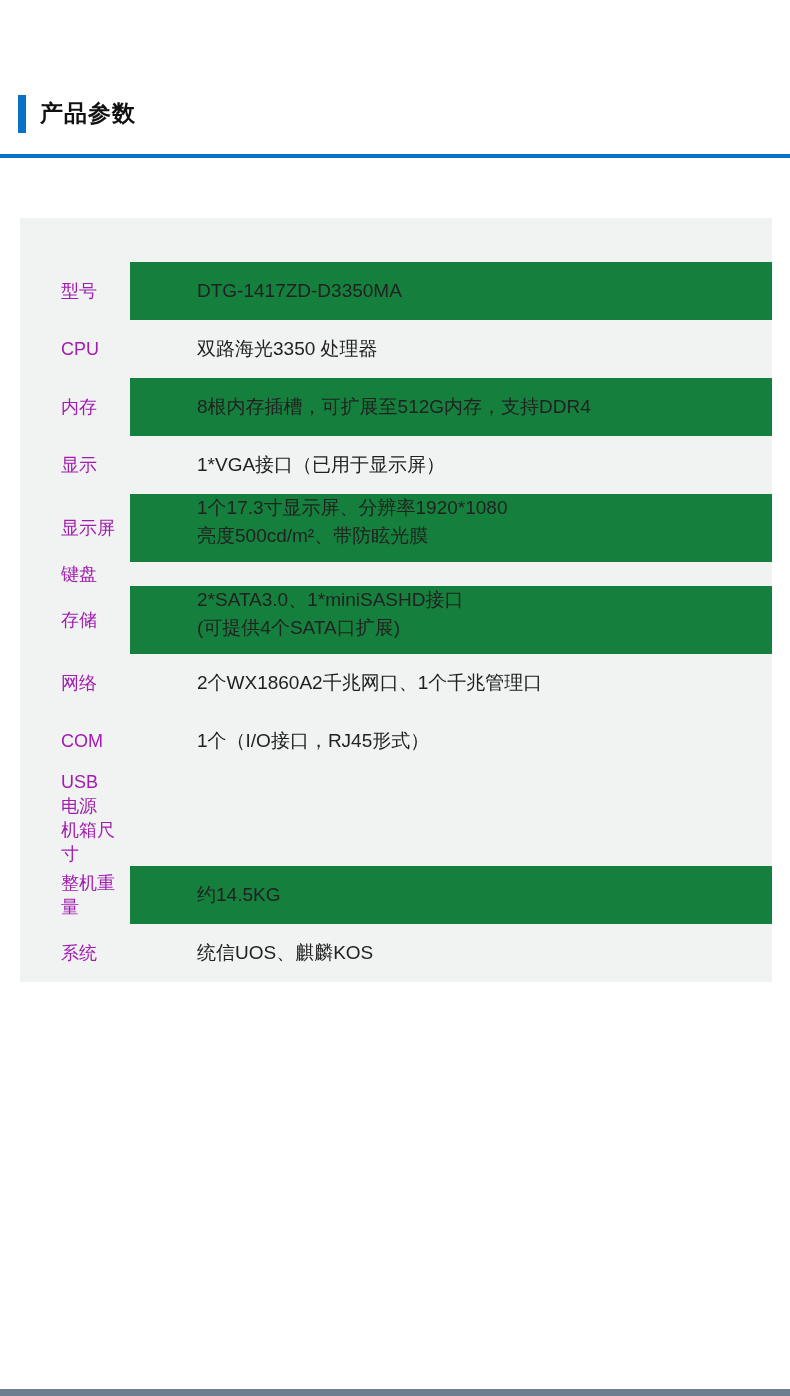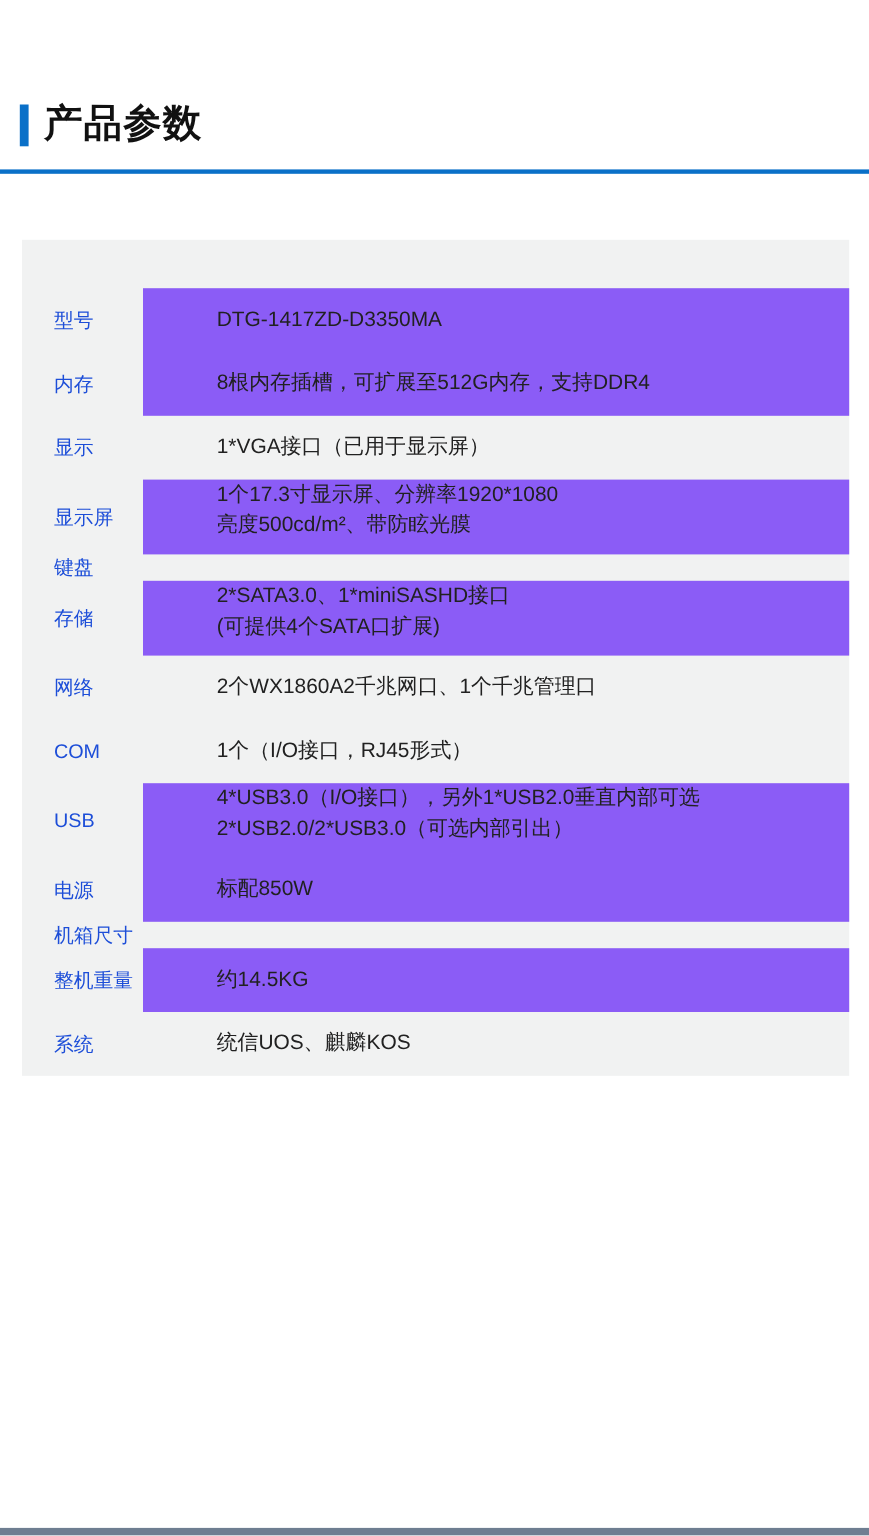--- a/index.html
+++ b/index.html
@@ -16,21 +16,21 @@
   
   .title-accent-bar {
     position: absolute;
     left: 18px; top: 95px;
     width: 8px; height: 38px;
     background: #0a70c8;
   }
   .page-title {
     position: absolute;
     left: 40px; top: 92px;
-    font-size: 35px;
+    font-size: 23px;
     font-weight: 700;
     color: #111111;
     letter-spacing: 1px;
     line-height: 42px;
   }
   .title-underline {
     position: absolute;
     left: 0; top: 154px;
     width: 790px; height: 4px;
     background: #0a70c8;
@@ -44,38 +44,38 @@
     background: #f1f2f2;
     padding-top: 44px;
   }
   .spec-row {
     display: flex;
     align-items: stretch;
   }
   .spec-label {
     width: 110px;
     flex: 0 0 110px;
-    padding-left: 29px;
+    padding-left: 41px;
     display: flex;
     align-items: center;
     font-size: 18px;
-    color: #1d4ed8;
+    color: #a21caf;
     line-height: 24px;
   }
   .spec-value {
     flex: 1 1 auto;
     padding: 15px 24px 15px 67px;
     font-size: 19px;
     color: #212121;
     line-height: 28px;
     display: flex;
     flex-direction: column;
     justify-content: center;
   }
-  .spec-row.white .spec-value { background: #8b5cf6; }
+  .spec-row.white .spec-value { background: #15803d; }
   .spec-row.multi .spec-value { padding-top: 0; padding-bottom: 12px; }
   .spec-line { white-space: nowrap; }
 
   
   .footer-bar {
     position: absolute;
     left: 0; top: 1389px;
     width: 790px; height: 7px;
     background: #6e7e91;
   }
@@ -87,20 +87,26 @@
 
   <div class="title-accent-bar"></div>
   <div class="page-title">产品参数</div>
   <div class="title-underline"></div>
 
   <div class="spec-table">
       <div class="spec-row white">
         <div class="spec-label">型号</div>
         <div class="spec-value">
           <div class="spec-line">DTG-1417ZD-D3350MA</div>
+        </div>
+      </div>
+      <div class="spec-row">
+        <div class="spec-label">CPU</div>
+        <div class="spec-value">
+          <div class="spec-line">双路海光3350 处理器</div>
         </div>
       </div>
       <div class="spec-row white">
         <div class="spec-label">内存</div>
         <div class="spec-value">
           <div class="spec-line">8根内存插槽，可扩展至512G内存，支持DDR4</div>
         </div>
       </div>
       <div class="spec-row">
         <div class="spec-label">显示</div>
@@ -132,30 +138,23 @@
         </div>
       </div>
       <div class="spec-row">
         <div class="spec-label">COM</div>
         <div class="spec-value">
           <div class="spec-line">1个（I/O接口，RJ45形式）</div>
         </div>
       </div>
       <div class="spec-row white multi">
         <div class="spec-label">USB</div>
-        <div class="spec-value">
-          <div class="spec-line">4*USB3.0（I/O接口），另外1*USB2.0垂直内部可选</div>
-          <div class="spec-line">2*USB2.0/2*USB3.0（可选内部引出）</div>
-        </div>
       </div>
       <div class="spec-row white">
         <div class="spec-label">电源</div>
-        <div class="spec-value">
-          <div class="spec-line">标配850W</div>
-        </div>
       </div>
       <div class="spec-row multi">
         <div class="spec-label">机箱尺寸</div>
       </div>
       <div class="spec-row white">
         <div class="spec-label">整机重量</div>
         <div class="spec-value">
           <div class="spec-line">约14.5KG</div>
         </div>
       </div>

